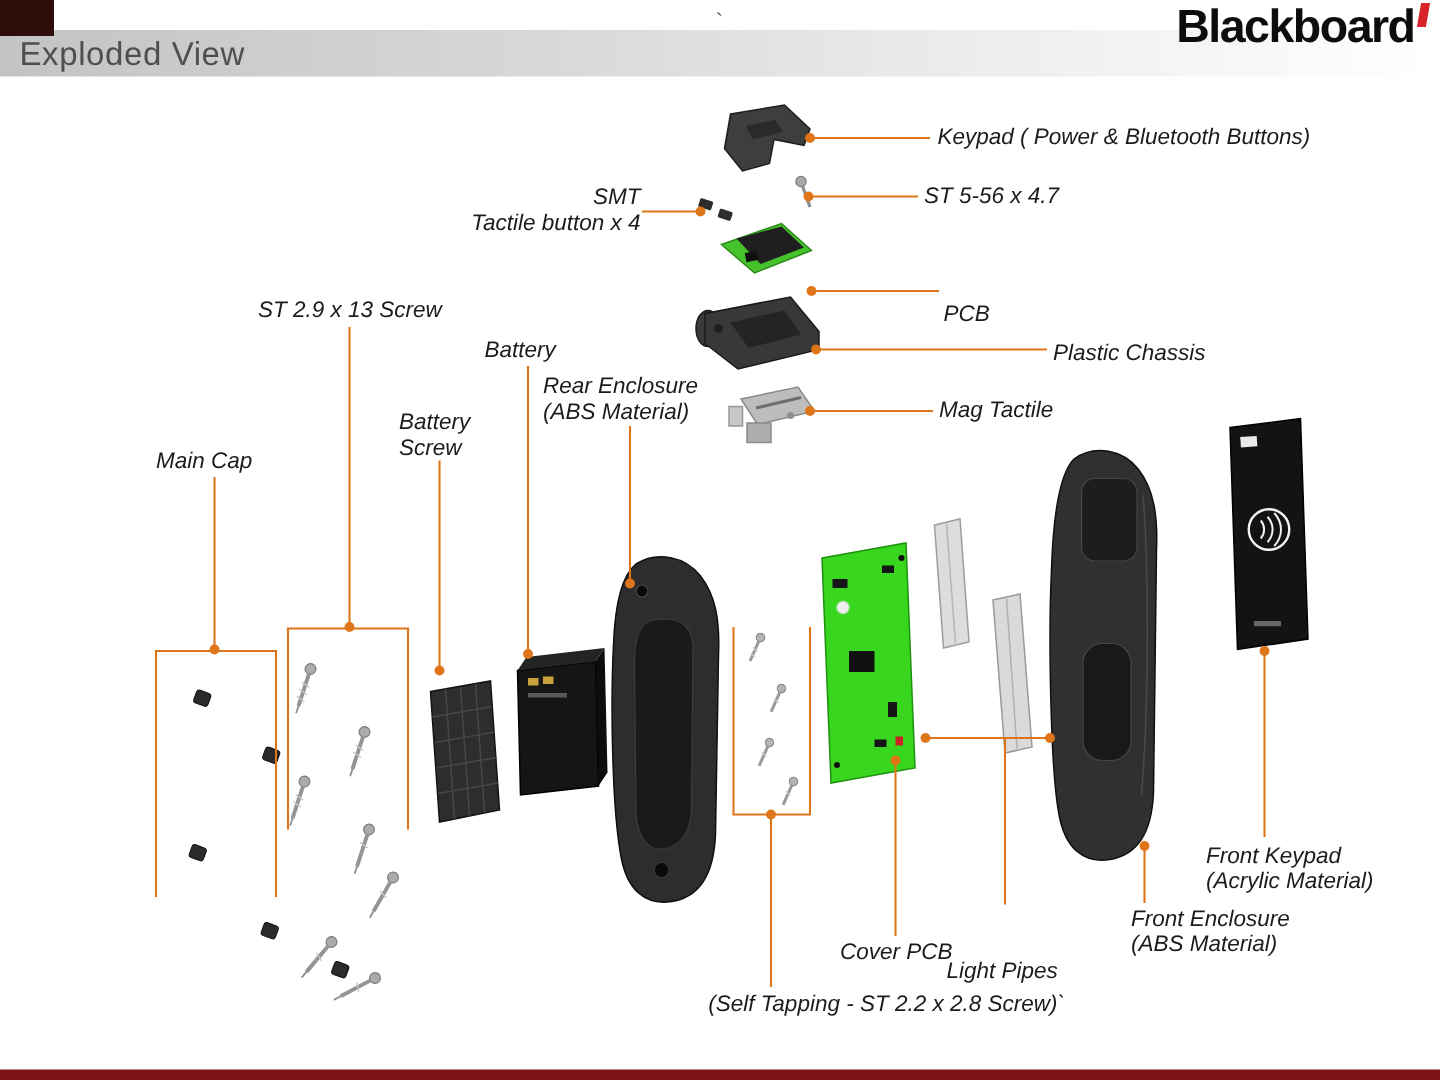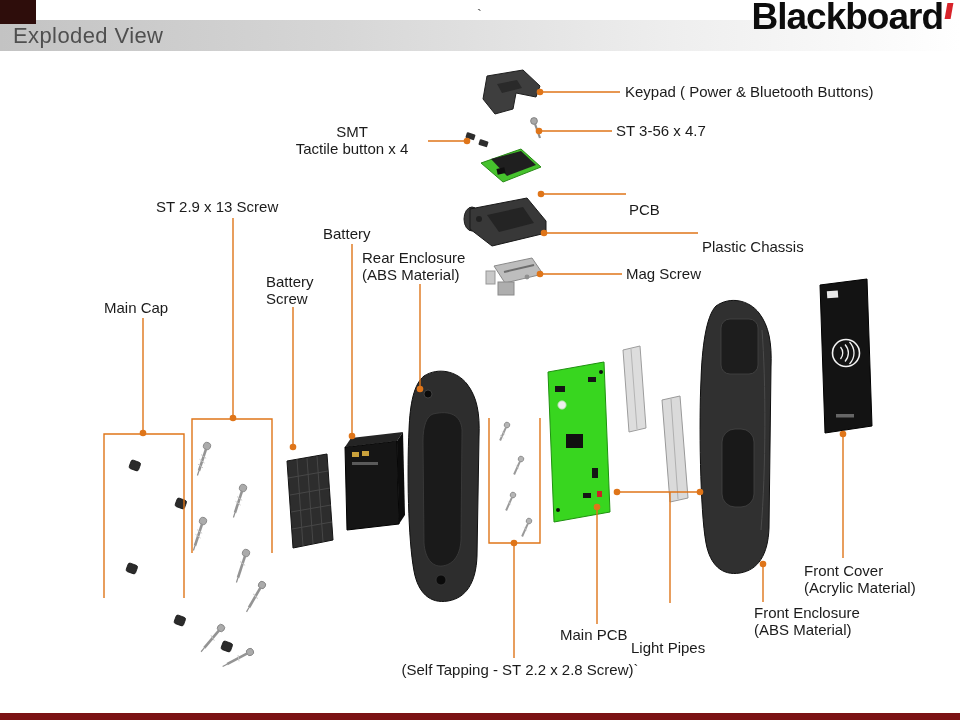--- a/index.html
+++ b/index.html
@@ -8,33 +8,33 @@
 
   
   .corner-block{position:absolute;left:0;top:0;width:36px;height:24px;background:#2e0d0b;z-index:6;}
   .title-bar{position:absolute;left:0;top:20px;width:100%;height:31px;
     background:linear-gradient(90deg,#c3c3c3 0%,#d6d6d6 35%,#eeeeee 70%,#ffffff 100%);z-index:5;
     display:flex;align-items:center;}
   .title-bar .page-title{margin-left:13px;font-size:22px;color:#4f4f4f;letter-spacing:0.4px;}
   .stray-mark{position:absolute;left:477px;top:6px;font-size:15px;color:#555;z-index:6;}
 
   .logo{position:absolute;right:8px;top:2px;text-align:right;z-index:7;line-height:29px;color:#0d0d0d;}
-  .logo .l1{font-size:37px;font-weight:bold;letter-spacing:-1px;white-space:nowrap;}
+  .logo .l1{font-size:31px;font-weight:bold;letter-spacing:-1px;white-space:nowrap;}
   .logo .l2{font-size:29px;font-weight:bold;letter-spacing:-0.5px;margin-top:-3px;white-space:nowrap;}
   .logo-mark{display:inline-block;width:6px;height:16px;background:#d8232a;margin-left:3px;
     transform:skewX(-10deg);vertical-align:10px;}
   .logo-tm{color:#d8232a;font-size:12px;vertical-align:super;font-weight:bold;margin-left:1px;}
 
   
   .diagram{position:absolute;left:0;top:0;z-index:1;}
 
   
-  .lbl{position:absolute;font-size:15px;line-height:16.5px;color:#1b1b1b;white-space:nowrap;z-index:4;}
+  .lbl{position:absolute;font-size:15px;line-height:16.5px;color:#1b1b1b;white-space:nowrap;z-index:4;font-style:italic;}
   .lbl .ln{display:block;}
-  .lbl.center{text-align:center;}
+  .lbl.center{text-align:right;}
 
   .footer-bar{position:absolute;left:0;bottom:0;width:100%;height:7px;background:#7b1214;z-index:6;}
 </style>
 </head>
 <body>
 
 <div class="slide">
 
   <svg class="diagram" width="960" height="720" viewBox="0 0 960 720">
 
@@ -260,49 +260,49 @@
       <circle cx="514" cy="543" r="3.3"></circle>
       <circle cx="597" cy="507" r="3.3"></circle>
       <circle cx="617" cy="492" r="3.3"></circle>
       <circle cx="700" cy="492" r="3.3"></circle>
       <circle cx="763" cy="564" r="3.3"></circle>
       <circle cx="843" cy="434" r="3.3"></circle>
     </g>
   </svg>
 
   <div class="lbl" style="left:625px;top:84px">Keypad ( Power &amp; Bluetooth Buttons)</div>
-  <div class="lbl" style="left:616px;top:123px">ST 3-56 x 4.7</div>
+  <div class="lbl" style="left:616px;top:123px">ST 5-56 x 4.7</div>
   <div class="lbl center" style="left:277px;top:124px;width:150px">
     <span class="ln">SMT</span>
     <span class="ln">Tactile button x 4</span>
   </div>
   <div class="lbl" style="left:629px;top:202px">PCB</div>
-  <div class="lbl" style="left:156px;top:199px">ST 2.9 x 13 Screw</div>
+  <div class="lbl" style="left:172px;top:199px">ST 2.9 x 13 Screw</div>
   <div class="lbl" style="left:323px;top:226px">Battery</div>
-  <div class="lbl" style="left:702px;top:239px">Plastic Chassis</div>
+  <div class="lbl" style="left:702px;top:228px">Plastic Chassis</div>
   <div class="lbl" style="left:362px;top:250px">
     <span class="ln">Rear Enclosure</span>
     <span class="ln">(ABS Material)</span>
   </div>
-  <div class="lbl" style="left:626px;top:266px">Mag Screw</div>
+  <div class="lbl" style="left:626px;top:266px">Mag Tactile</div>
   <div class="lbl" style="left:266px;top:274px">
     <span class="ln">Battery</span>
     <span class="ln">Screw</span>
   </div>
   <div class="lbl" style="left:104px;top:300px">Main Cap</div>
   <div class="lbl" style="left:804px;top:563px">
-    <span class="ln">Front Cover</span>
+    <span class="ln">Front Keypad</span>
     <span class="ln">(Acrylic Material)</span>
   </div>
   <div class="lbl" style="left:631px;top:640px">Light Pipes</div>
   <div class="lbl" style="left:754px;top:605px">
     <span class="ln">Front Enclosure</span>
     <span class="ln">(ABS Material)</span>
   </div>
-  <div class="lbl" style="left:560px;top:627px">Main PCB</div>
+  <div class="lbl" style="left:560px;top:627px">Cover PCB</div>
   <div class="lbl center" style="left:330px;top:662px;width:380px">
     <span class="ln">(Self Tapping - ST 2.2 x 2.8 Screw)`</span>
   </div>
 
   <div class="title-bar">
     <span class="page-title">Exploded View</span>
   </div>
   <div class="corner-block"></div>
   <div class="stray-mark">`</div>
 

